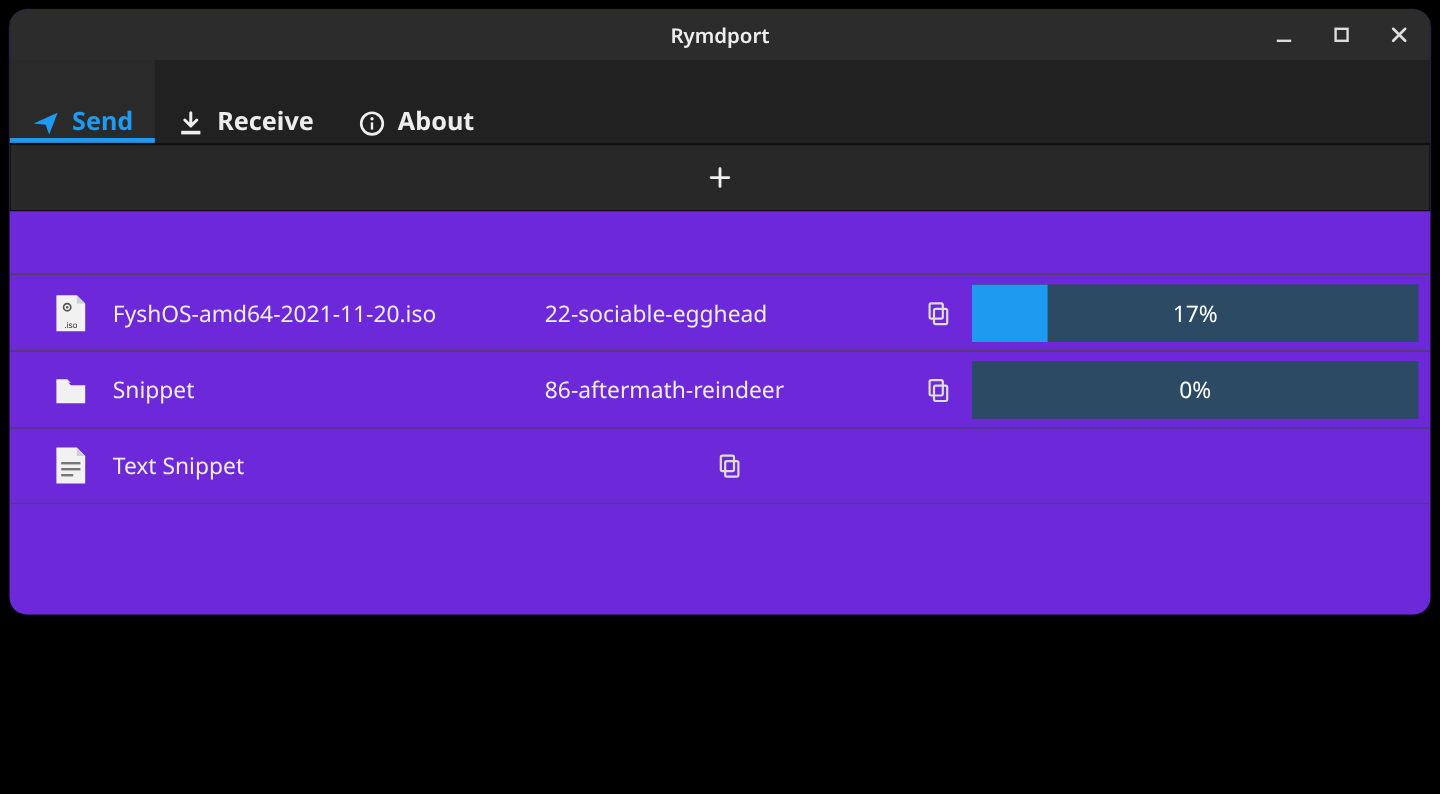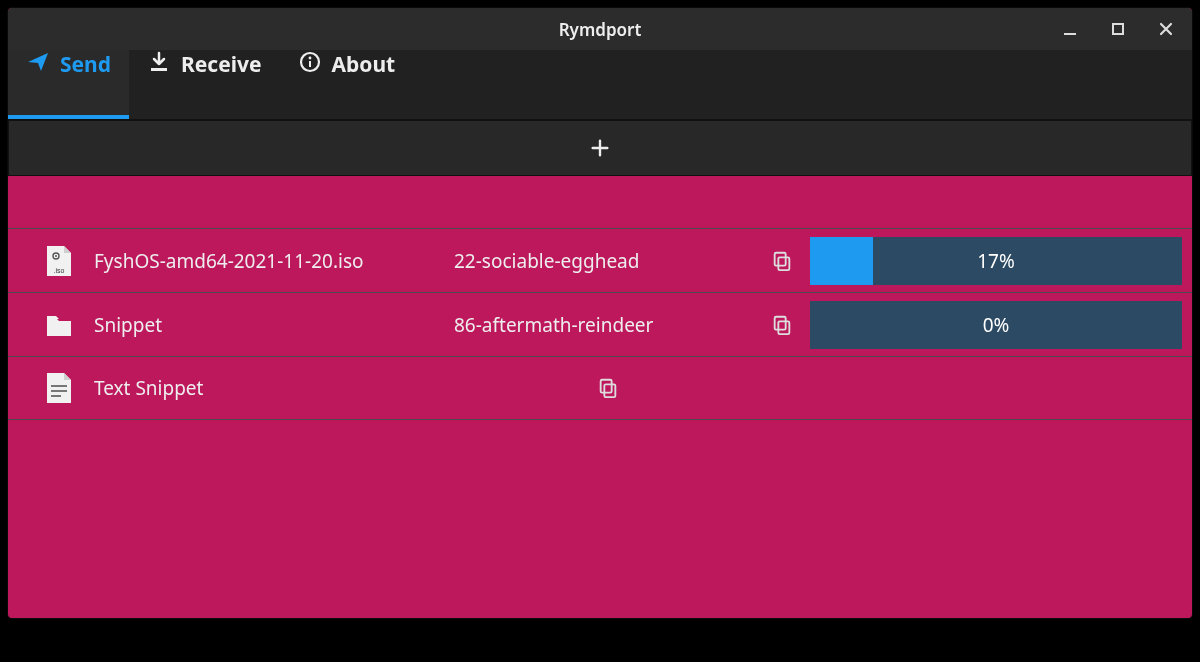--- a/index.html
+++ b/index.html
@@ -7,23 +7,23 @@
     width: 1200px;
     height: 662px;
     background: #000;
     font-family: "Segoe UI", "Noto Sans", "Helvetica Neue", Arial, sans-serif;
     color: #eee;
     overflow: hidden;
   }
   .outer {
     position: absolute;
     left: 8px; top: 8px;
-    width: 1184px; height: 610px;
-    background: #be185d;
-    border-radius: 4px;
+    width: 1184px; height: 504px;
+    background: #6d28d9;
+    border-radius: 14px;
     overflow: hidden;
     box-shadow: 0 0 0 1px #0a0a0a;
   }
   
   .titlebar {
     height: 42px;
     background: #2c2c2c;
     display: flex;
     align-items: center;
     position: relative;
@@ -59,21 +59,21 @@
   .tabbar {
     height: 70px;
     background: #212121;
     display: flex;
     align-items: stretch;
     padding: 0 0px;
     border-bottom: 1px solid #111;
   }
   .tab {
     display: flex;
-    align-items: flex-start;
+    align-items: flex-end;
     gap: 10px;
     padding: 0 18px;
     font-size: 21px;
     font-weight: 700;
     color: #ededed;
     cursor: pointer;
     border-bottom: 4px solid transparent;
   }
   .tab.active {
     color: #1e9bf0;

